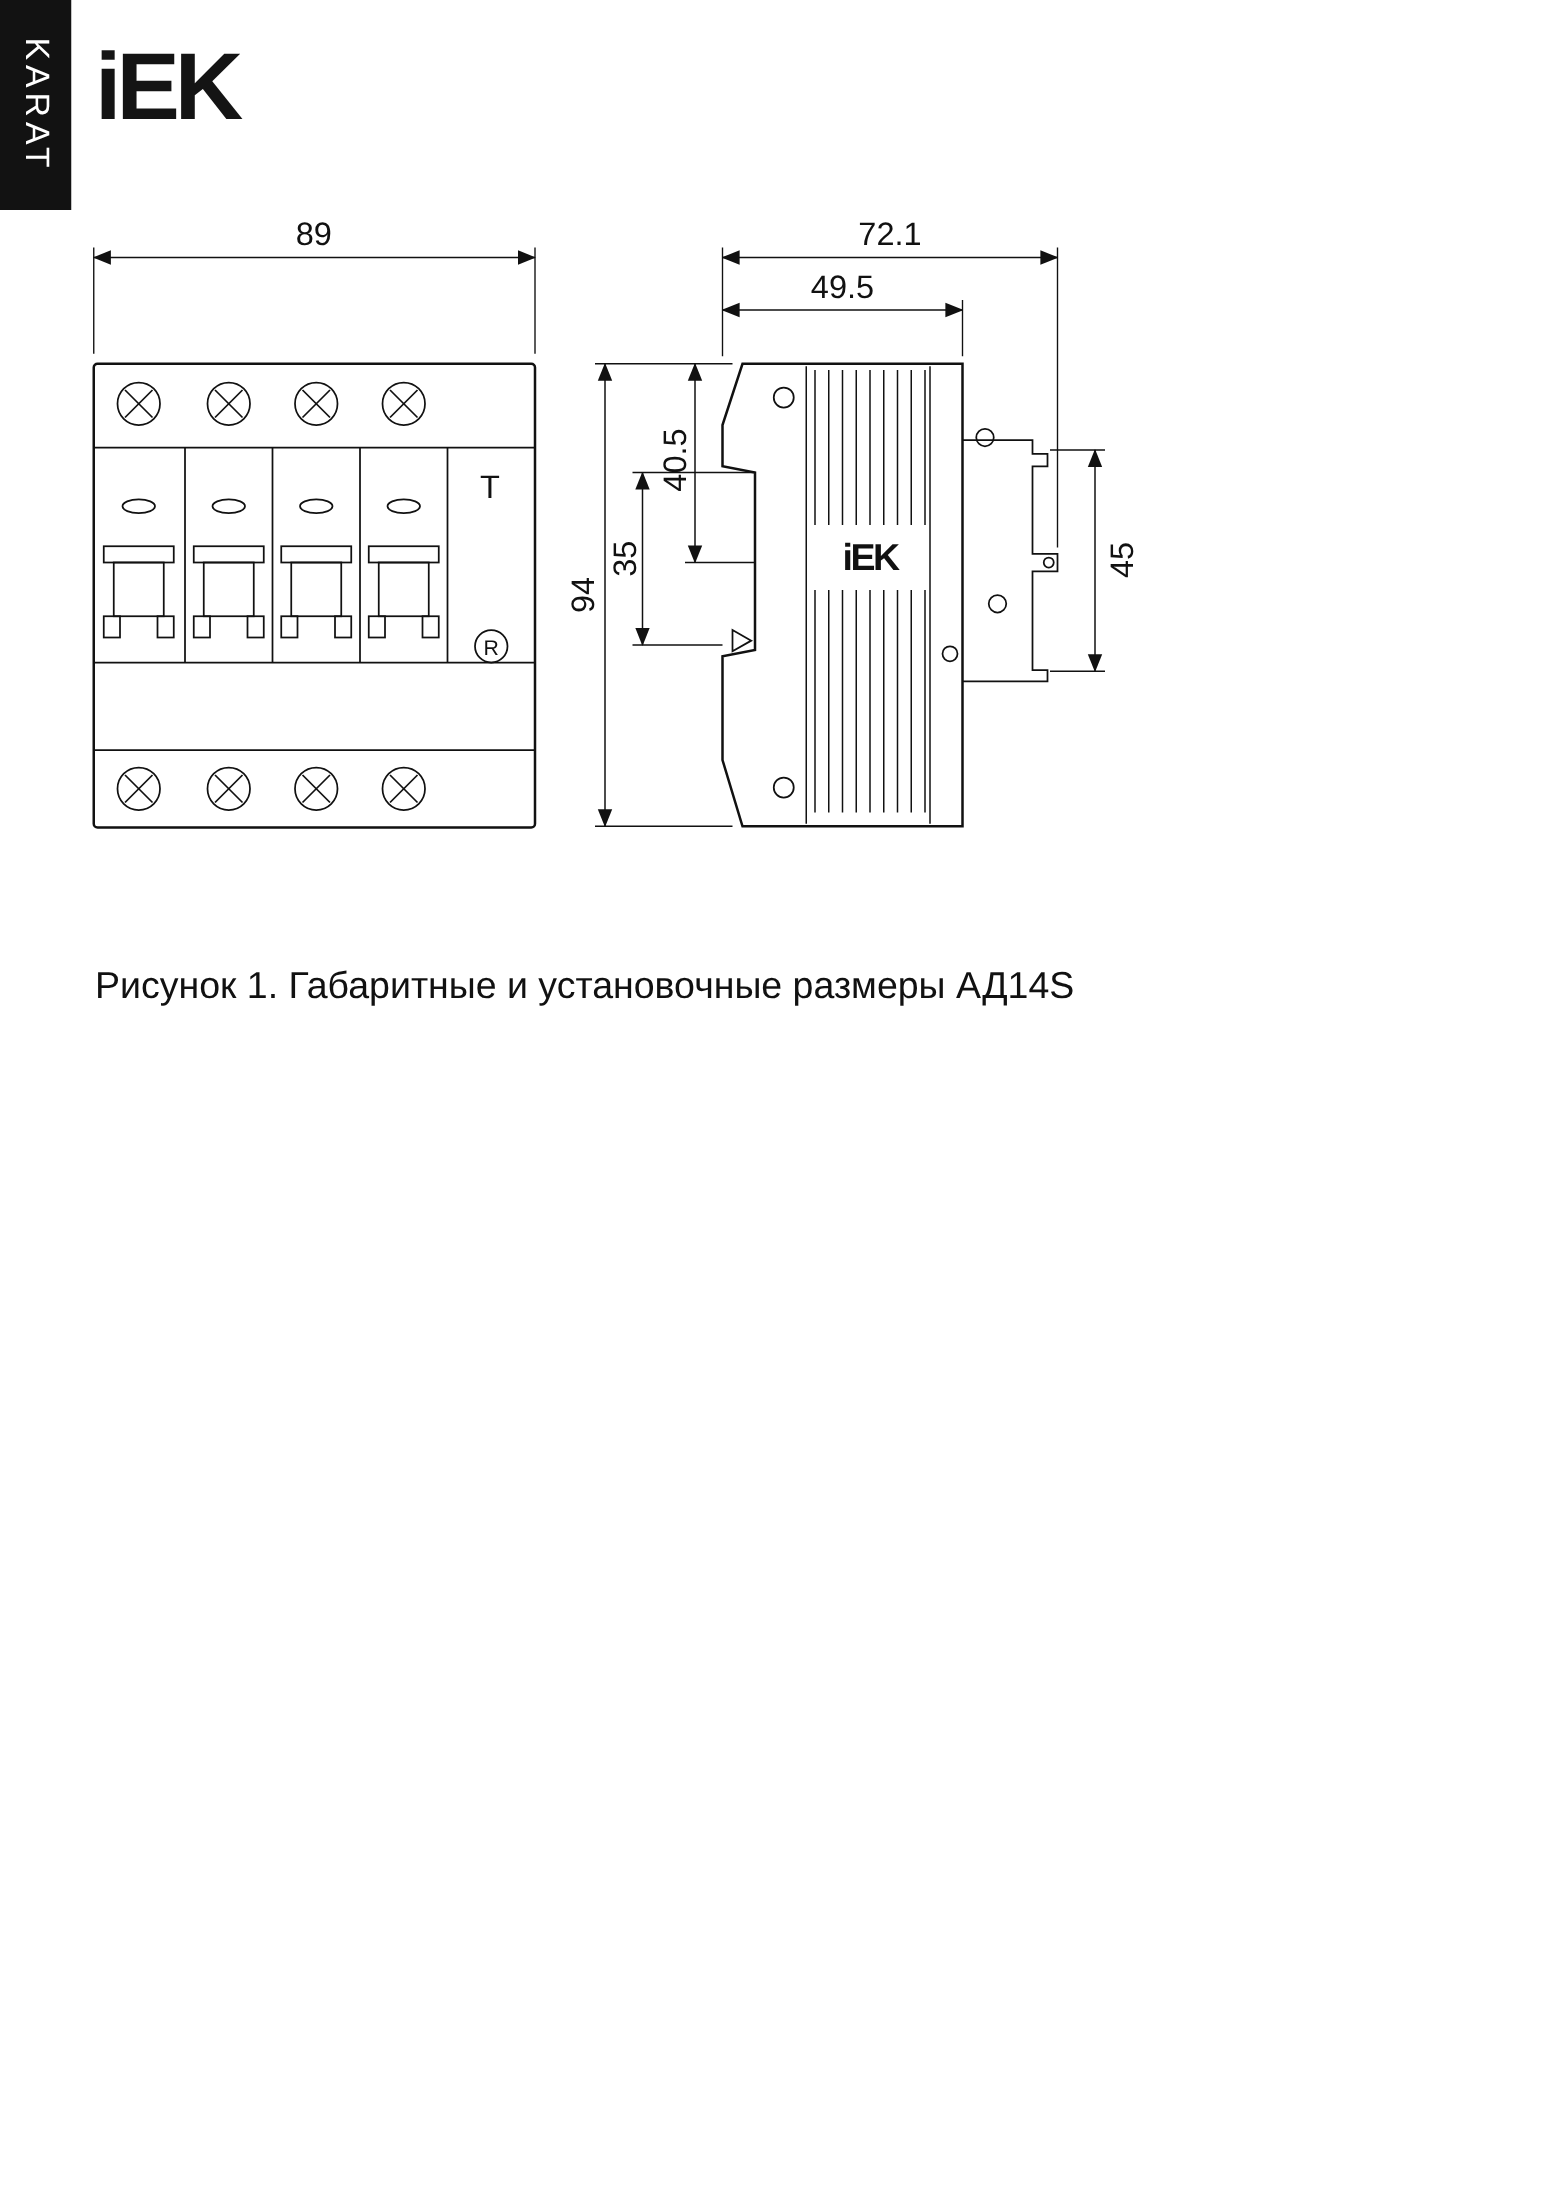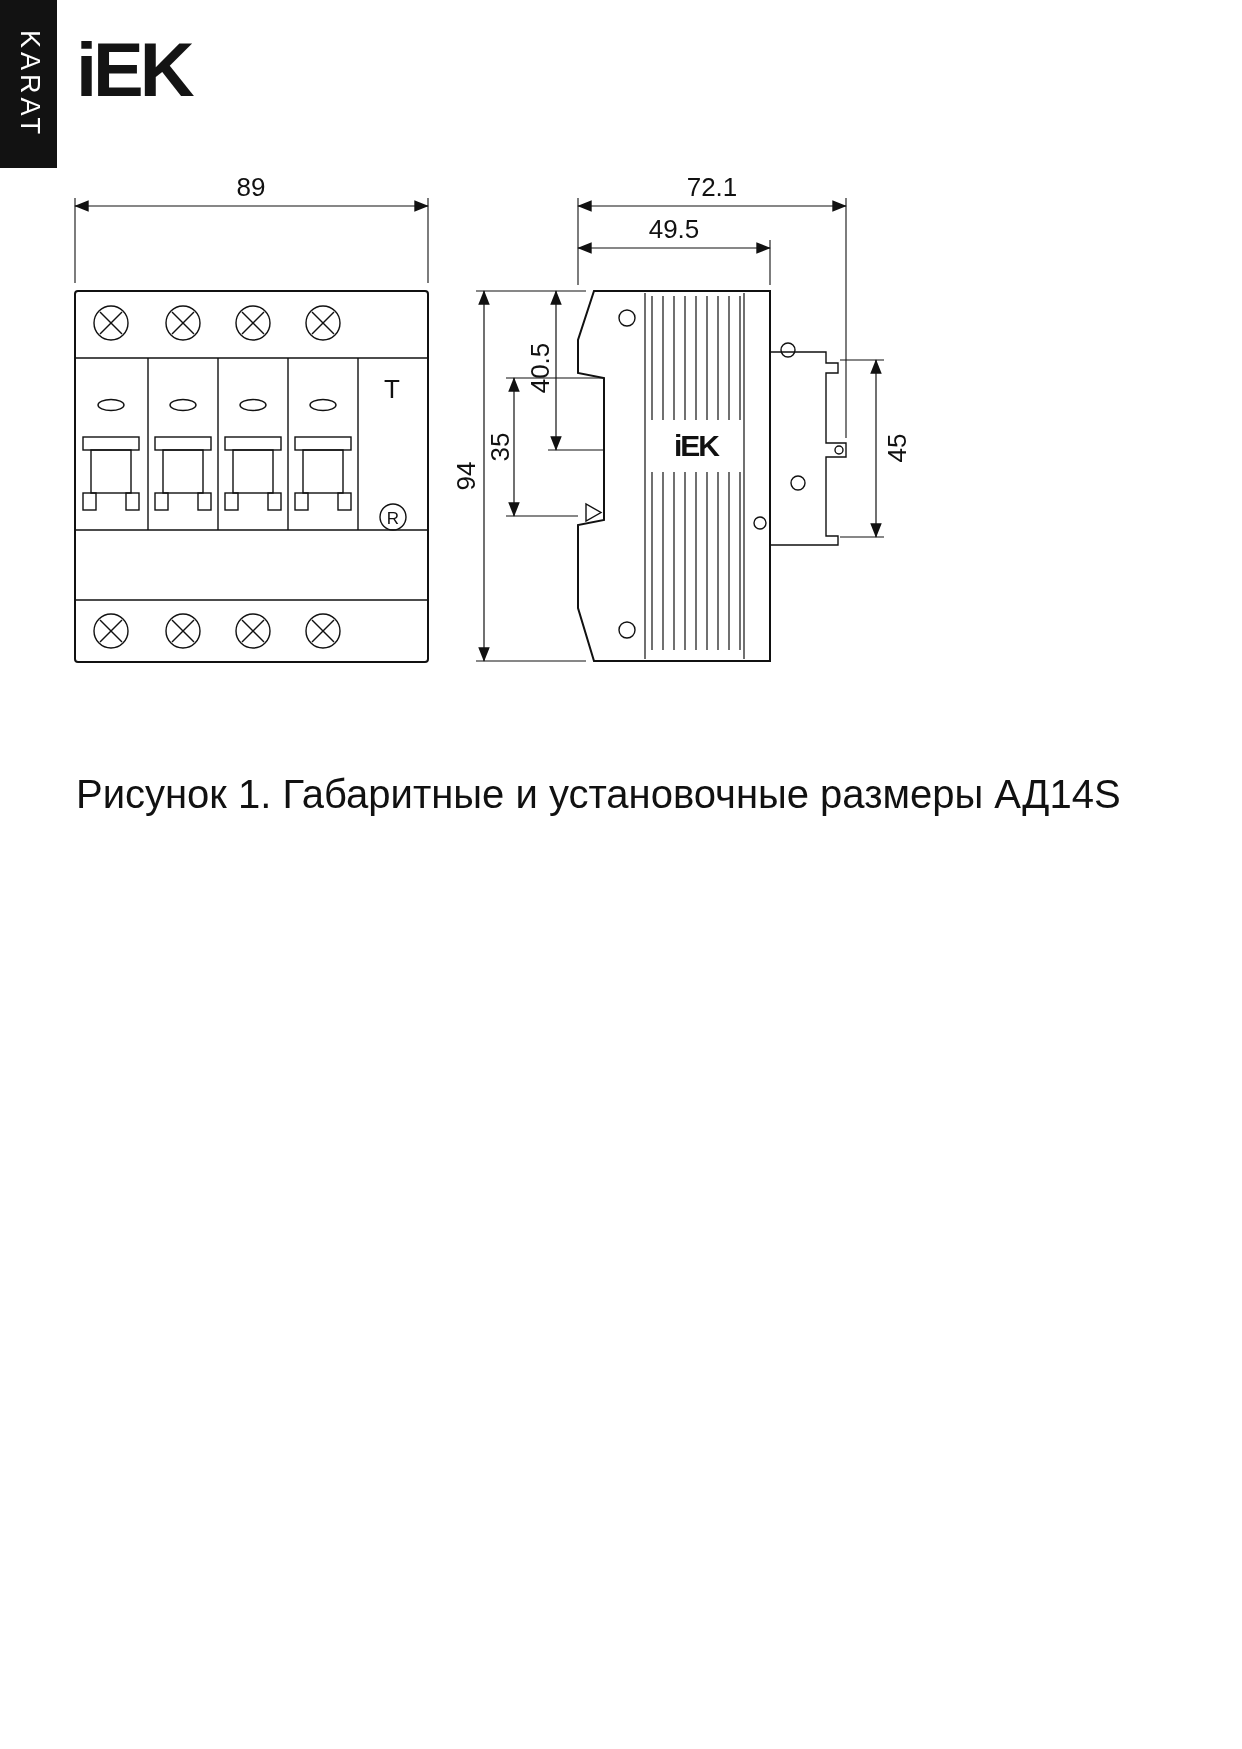--- a/index.html
+++ b/index.html
@@ -32,21 +32,21 @@
     left:76px; top:32px;
     font-size:76px;
     font-weight:900;
     letter-spacing:-4px;
     color:#141414;
     line-height:1;
   }
   .caption{
     position:absolute;
     left:76px; top:772px;
-    font-size:40px;
+    font-size:30px;
     color:#111111;
   }
   svg.drawing{
     position:absolute;
     left:0; top:0;
   }
   svg text{
     font-family:"Liberation Sans", sans-serif;
     fill:#111111;
   }

